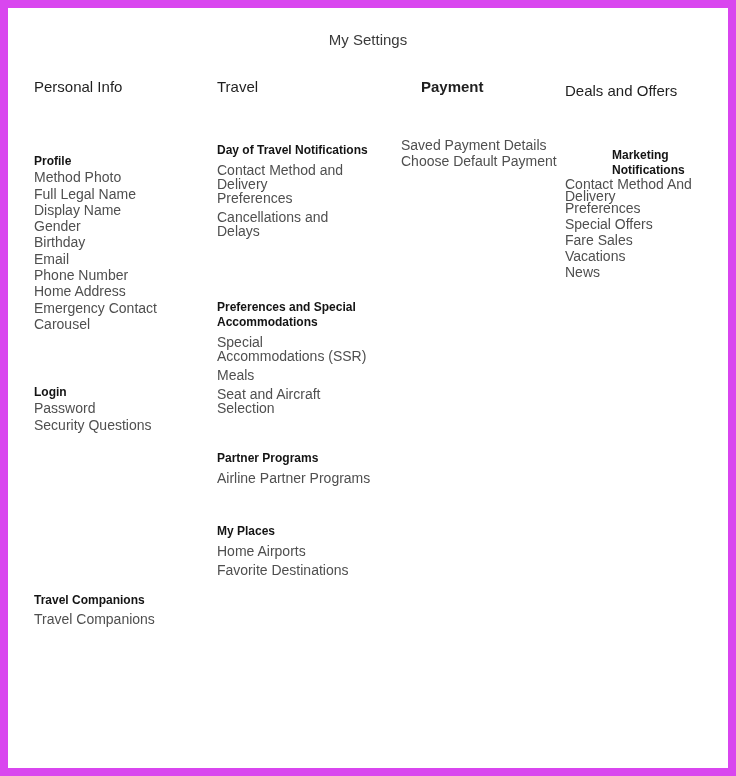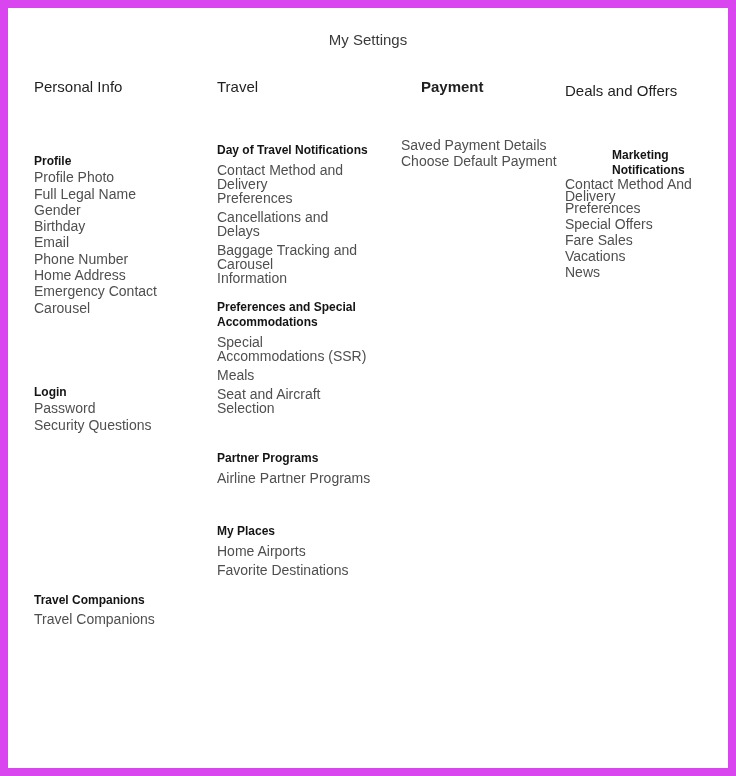--- a/index.html
+++ b/index.html
@@ -85,22 +85,23 @@
 
   <div class="page-title">My Settings</div>
 
   <div class="col-header" id="hdr-personal">Personal Info</div>
   <div class="col-header" id="hdr-travel">Travel</div>
   <div class="col-header" id="hdr-payment">Payment</div>
   <div class="col-header" id="hdr-deals">Deals and Offers</div>
 
   <div class="section c1" id="sec-profile">
     <div class="t">Profile</div>
-    <div class="i">Profile Photo</div>
+    <div class="i">Method Photo</div>
     <div class="i">Full Legal Name</div>
+    <div class="i">Display Name</div>
     <div class="i">Gender</div>
     <div class="i">Birthday</div>
     <div class="i">Email</div>
     <div class="i">Phone Number</div>
     <div class="i">Home Address</div>
     <div class="i">Emergency Contact</div>
     <div class="i">Carousel</div>
   </div>
 
   <div class="section c1" id="sec-login">
@@ -113,22 +114,20 @@
   <div class="section c1" id="sec-travel-companions">
     <div class="t">Travel Companions</div>
     <div class="i">Travel Companions</div>
   </div>
 
   <div class="section c2" id="sec-day-of-travel">
     <div class="t">Day of Travel Notifications</div>
     <div class="i">Contact Method and Delivery
 Preferences</div>
     <div class="i">Cancellations and Delays</div>
-    <div class="i">Baggage Tracking and Carousel
-Information</div>
   </div>
 
   <div class="section c2" id="sec-preferences">
     <div class="t">Preferences and Special
 Accommodations</div>
     <div class="i">Special Accommodations (SSR)</div>
     <div class="i">Meals</div>
     <div class="i">Seat and Aircraft Selection</div>
   </div>
 

